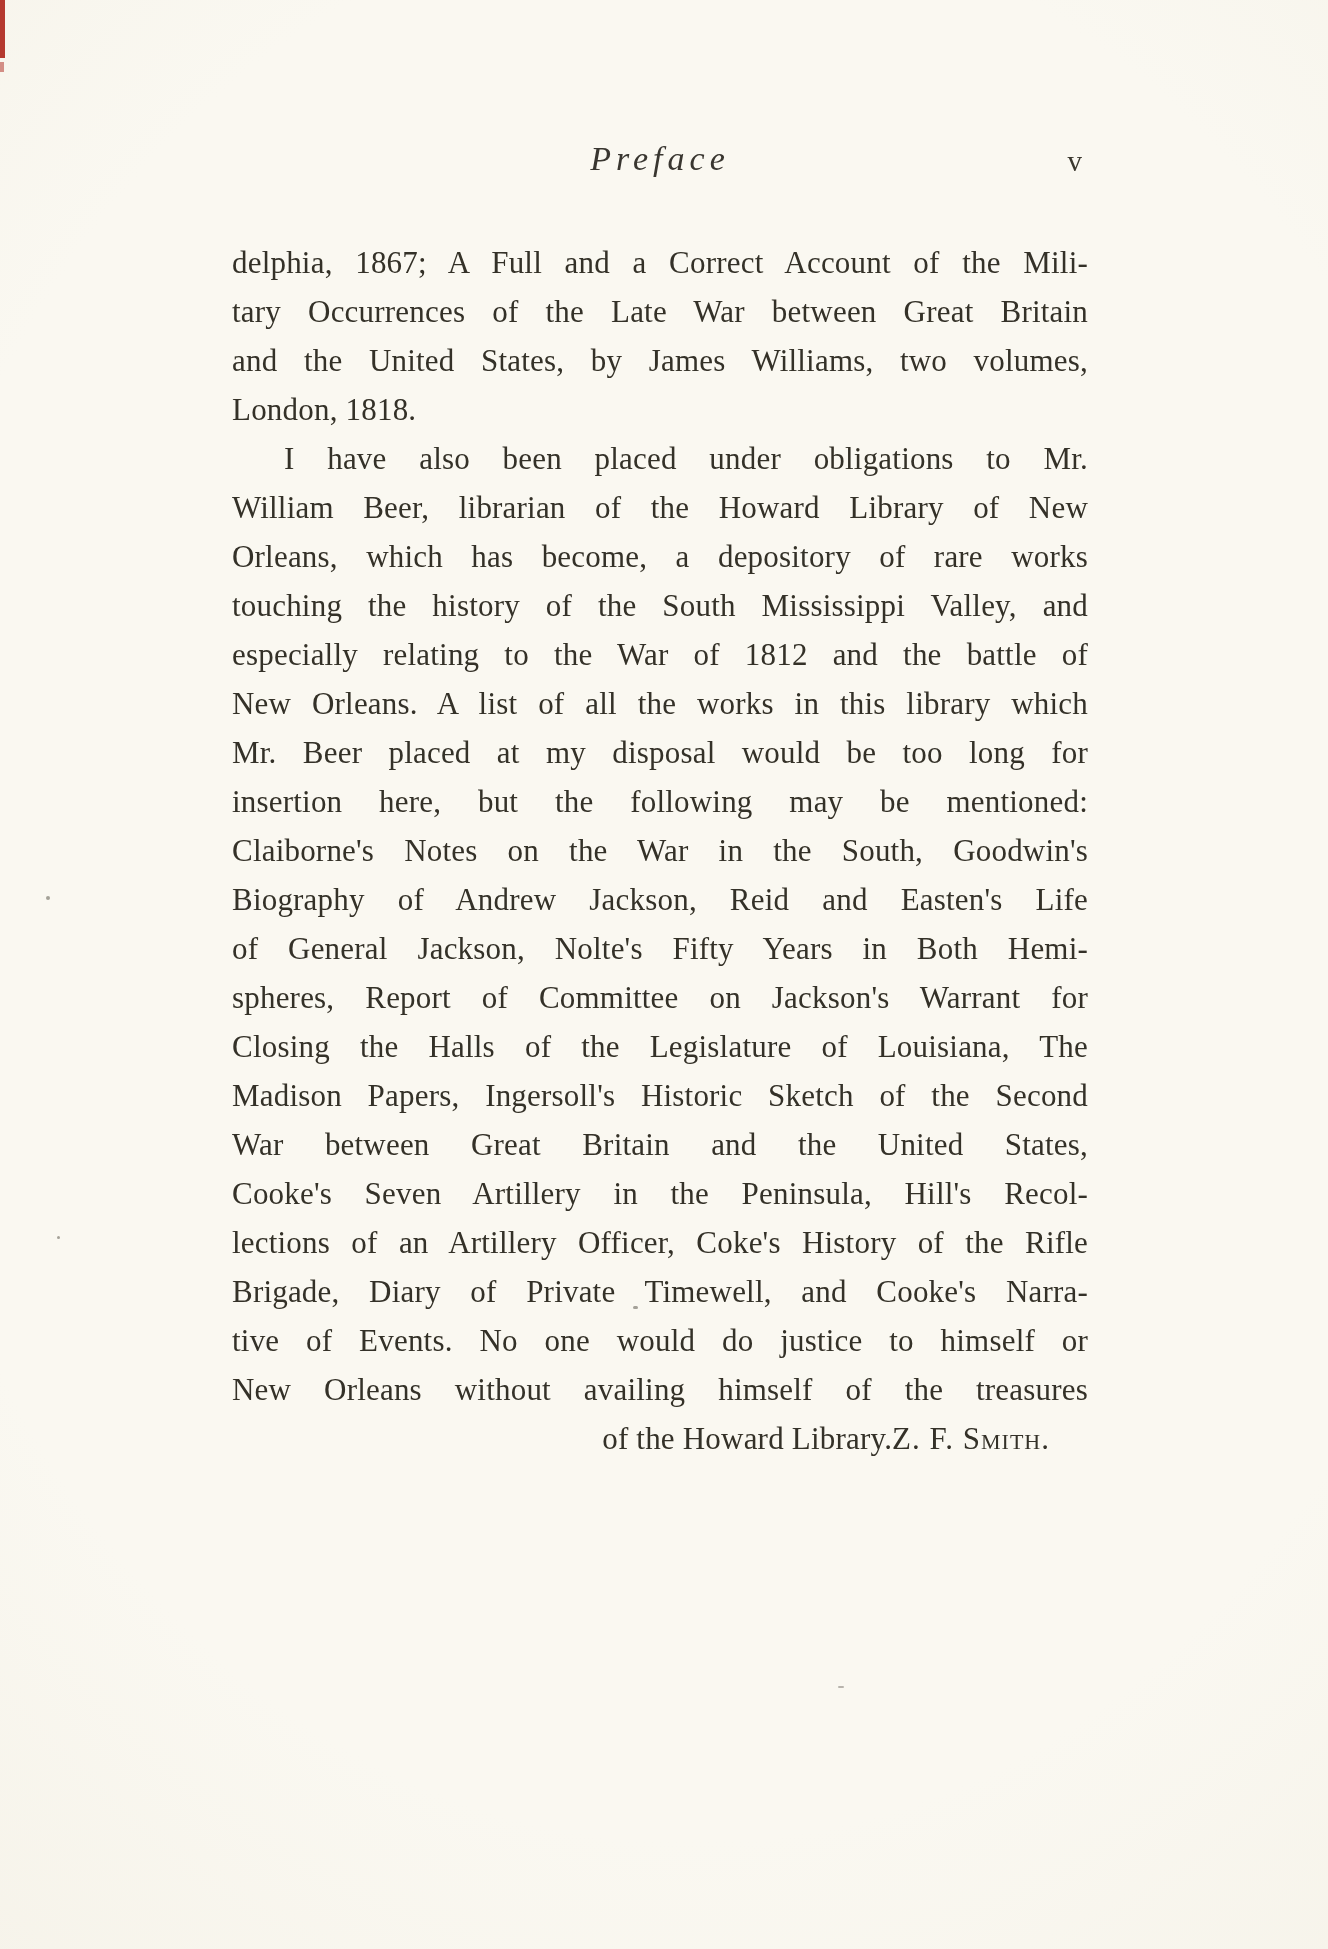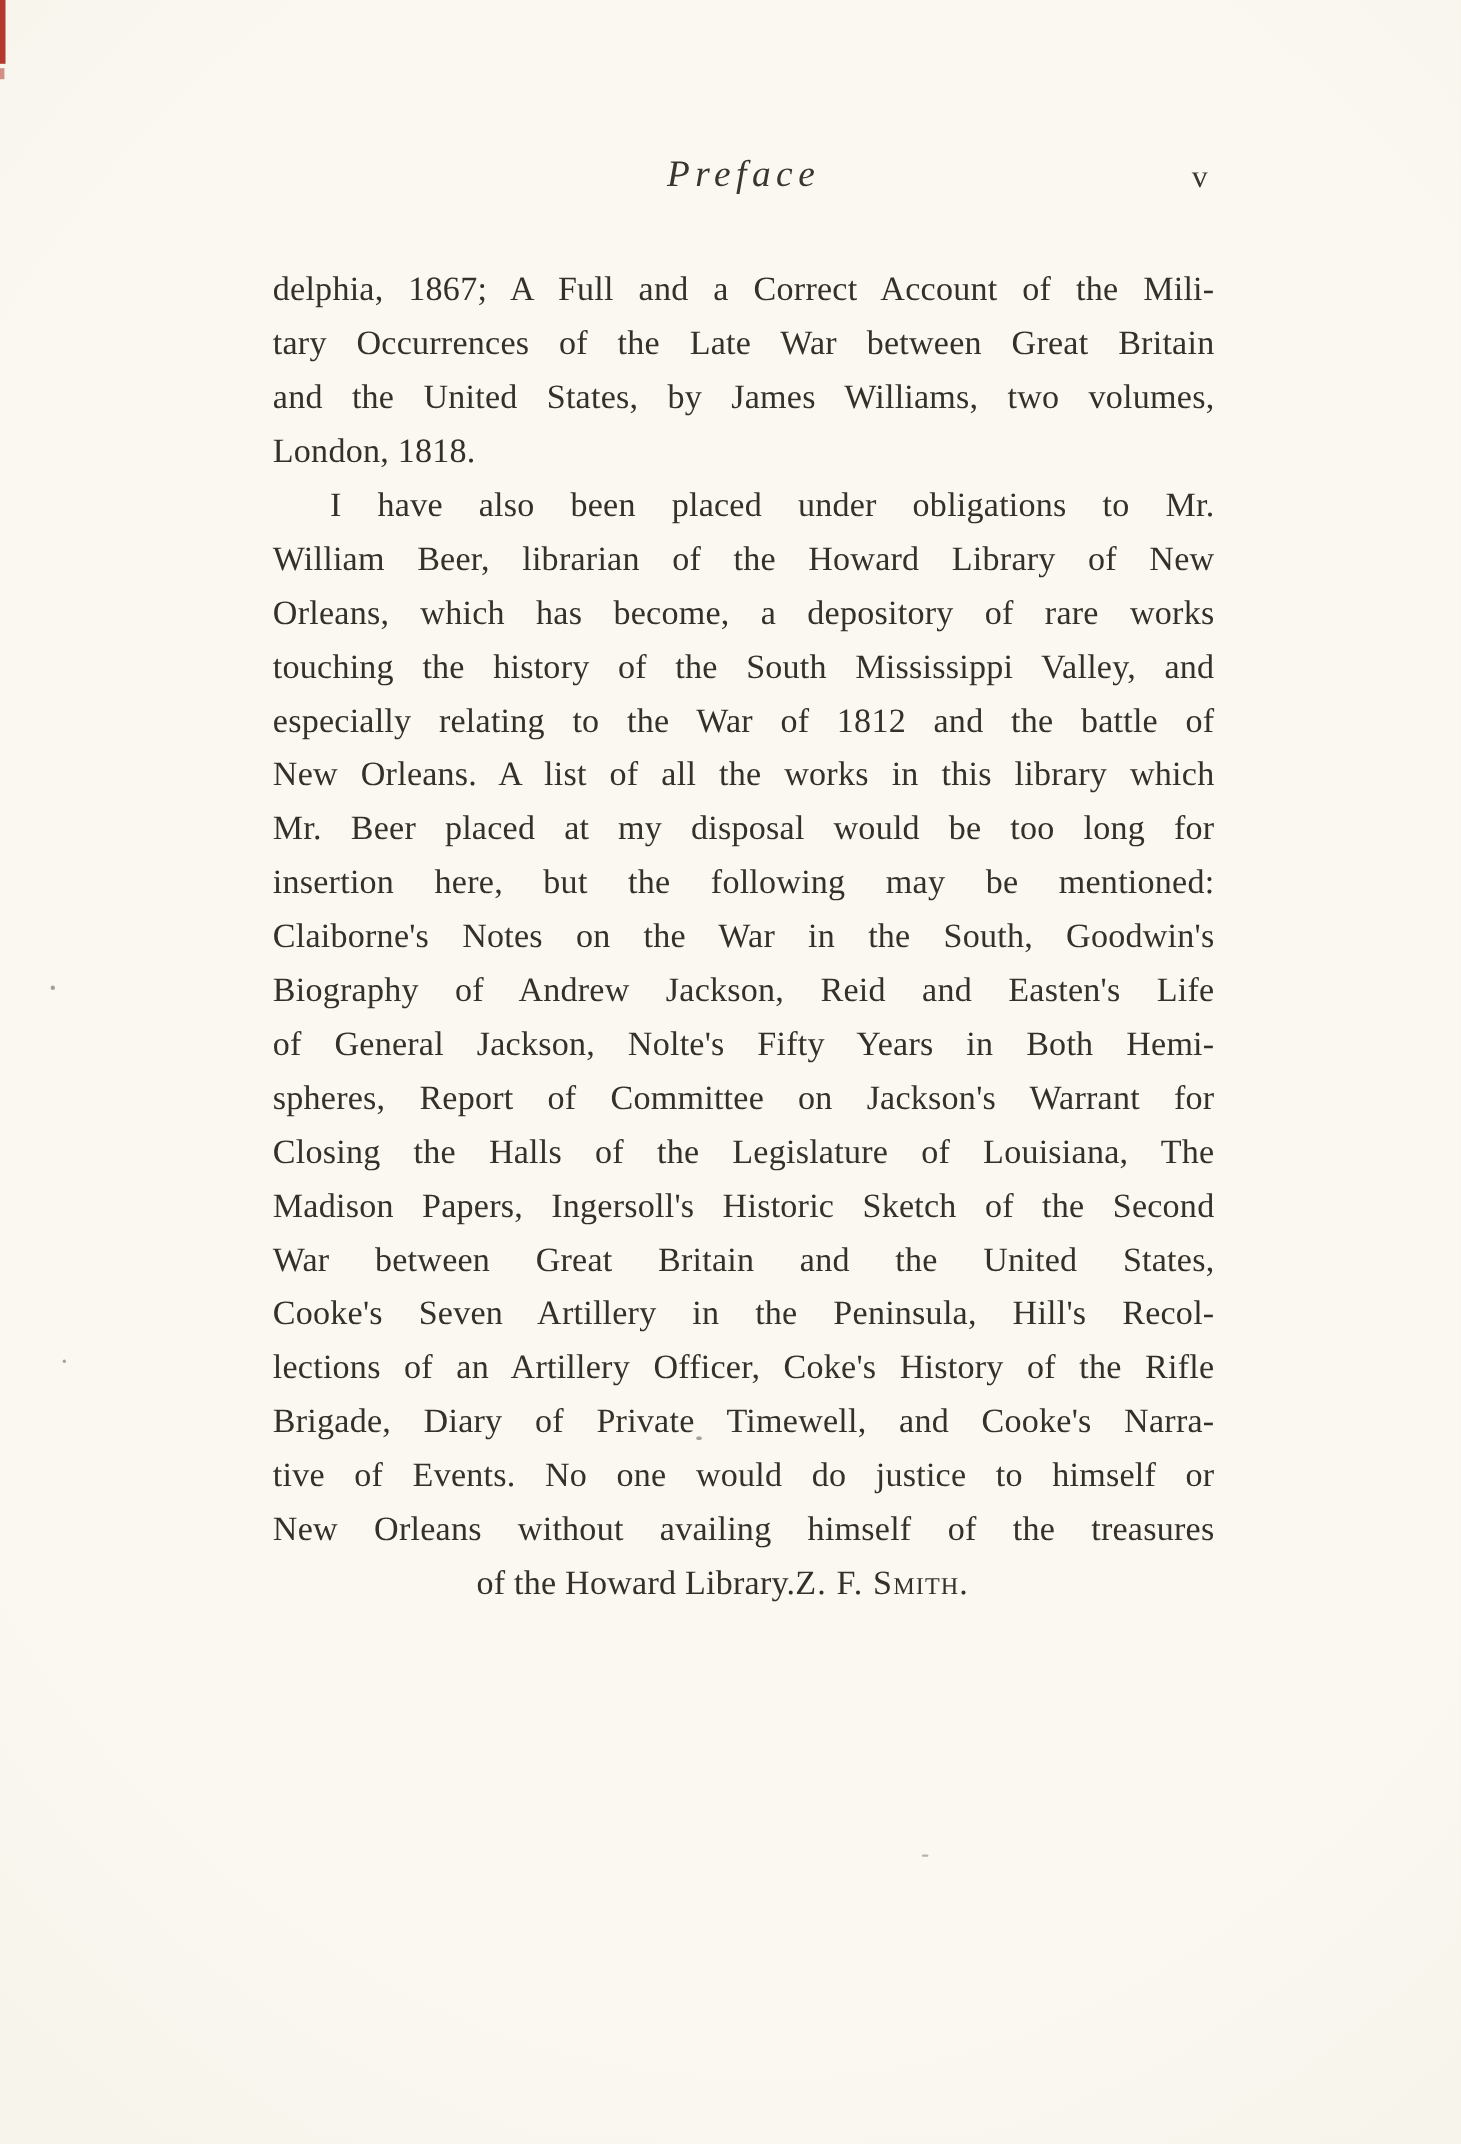--- a/index.html
+++ b/index.html
@@ -42,21 +42,21 @@
     border-radius: 50%;
     background: rgba(60, 55, 45, 0.45);
   }
   .speck.s1 { left: 46px;  top: 896px;  }
   .speck.s2 { left: 57px;  top: 1236px; width: 3px; height: 3px; }
   .speck.s3 { left: 633px; top: 1306px; width: 5px; height: 3px; border-radius: 2px; }
   .speck.s4 { left: 838px; top: 1686px; width: 6px; height: 2px; border-radius: 2px; background: rgba(60,55,45,0.35); }
 
   .textblock {
     position: absolute;
-    left: 248px;
+    left: 232px;
     top: 140px;
     width: 856px;
     color: #35322b;
   }
   .header-row {
     position: relative;
     height: 44px;
     margin-bottom: 54px;
   }
   .running-title {
@@ -87,21 +87,21 @@
   }
   .line.indent {
     padding-left: 52px;
   }
   .line.plain {
     text-align: center;
     text-align-last: left;
   }
   .sig-row {
     display: flex;
-    justify-content: center;
+    justify-content: flex-end;
     align-items: baseline;
   }
   .signature {
     font-variant: small-caps;
     letter-spacing: 1px;
     margin-right: 38px;
   }
 </style>
 </head>
 <body>

